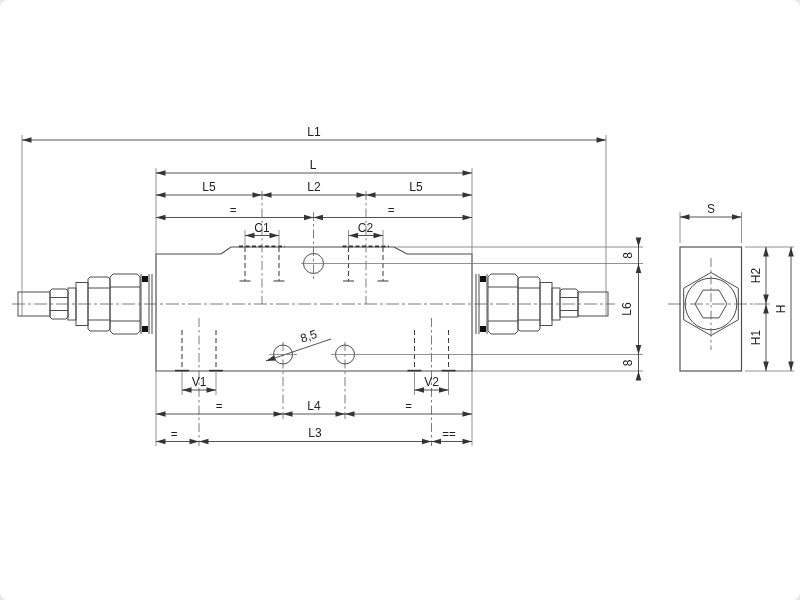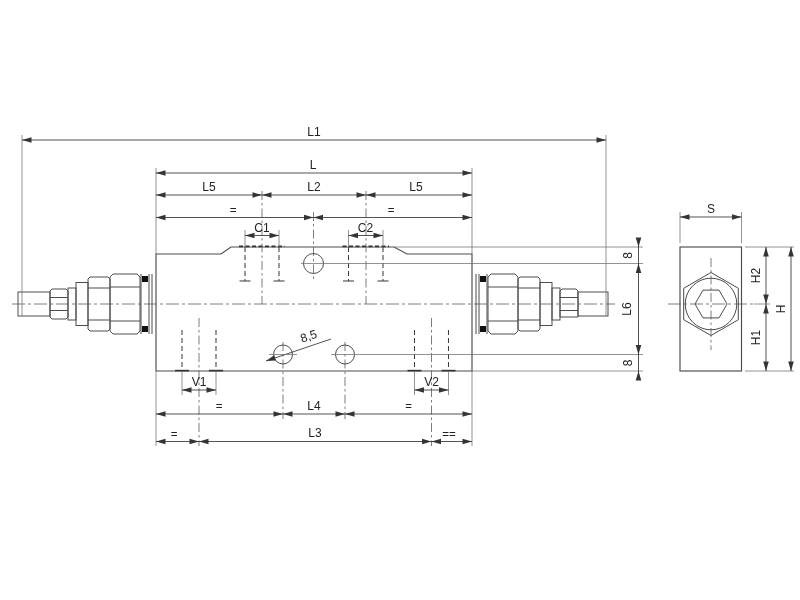--- a/index.html
+++ b/index.html
@@ -1,16 +1,16 @@
 <!DOCTYPE html>
 <html><head>
 <meta charset="utf-8">
 <style>
   html,body{margin:0;padding:0;background:#e8e8e8;}
-  #stage{width:800px;height:600px;background:#ffffff;position:relative;overflow:hidden;}
+  #stage{width:800px;height:600px;background:#ffffff;position:relative;overflow:hidden;border-radius:8px;}
   svg{display:block;}
   .ol  {stroke:#4c4c4c;stroke-width:1.15;fill:none;stroke-linejoin:miter;}
   .ol2 {stroke:#4c4c4c;stroke-width:1;fill:none;}
   .hid {stroke:#3f3f3f;stroke-width:1.05;fill:none;stroke-dasharray:5 3;}
   .cl  {stroke:#5a5a5a;stroke-width:0.8;fill:none;stroke-dasharray:13 3 3 3;}
   .clp {stroke:#5a5a5a;stroke-width:0.8;fill:none;stroke-dasharray:9 3 2.5 3;}
   .ext {stroke:#6f6f6f;stroke-width:0.75;fill:none;}
   .dim {stroke:#343434;stroke-width:0.85;fill:none;}
   .tickd{stroke:#333333;stroke-width:1.6;fill:none;stroke-dasharray:4 2.5;}
   .ticks{stroke:#333333;stroke-width:1.6;fill:none;}

